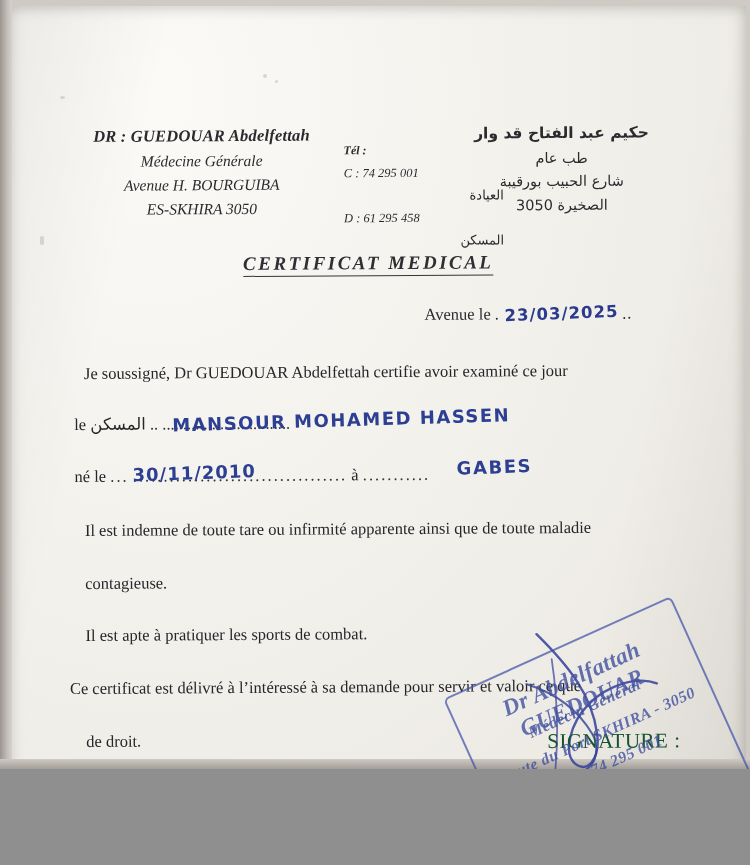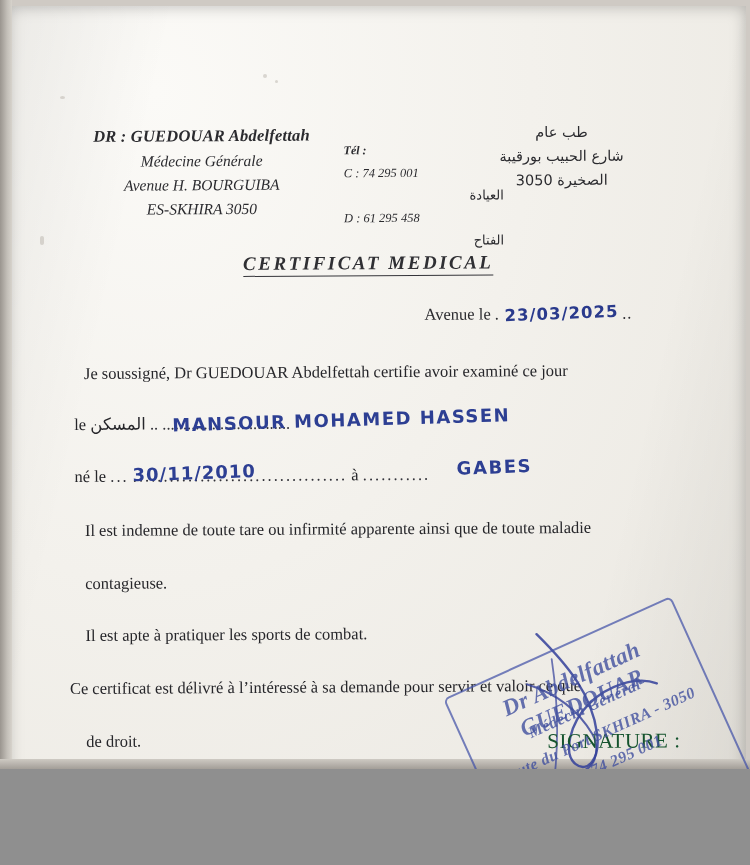--- a/index.html
+++ b/index.html
@@ -282,25 +282,26 @@
       </div>
 
       <div class="hdr-mid">
         <span class="tel">Tél :</span>
         <div class="row">
           <span>C : 74 295 001</span>
           <span class="ar">العيادة</span>
         </div>
         <div class="row">
           <span>D : 61 295 458</span>
-          <span class="ar">الفتاح</span>
+          <span class="ar">المسكن</span>
         </div>
       </div>
 
       <div class="hdr-right">
+        <div class="r1">حكيم   عبد الفتاح  قد وار</div>
         <div class="r2">طب  عام</div>
         <div class="r3">شارع  الحبيب بورقيبة</div>
         <div class="r4">الصخيرة  3050</div>
       </div>
     </div>
 
     <div class="title">
       <span>CERTIFICAT  MEDICAL</span>
     </div>
 

